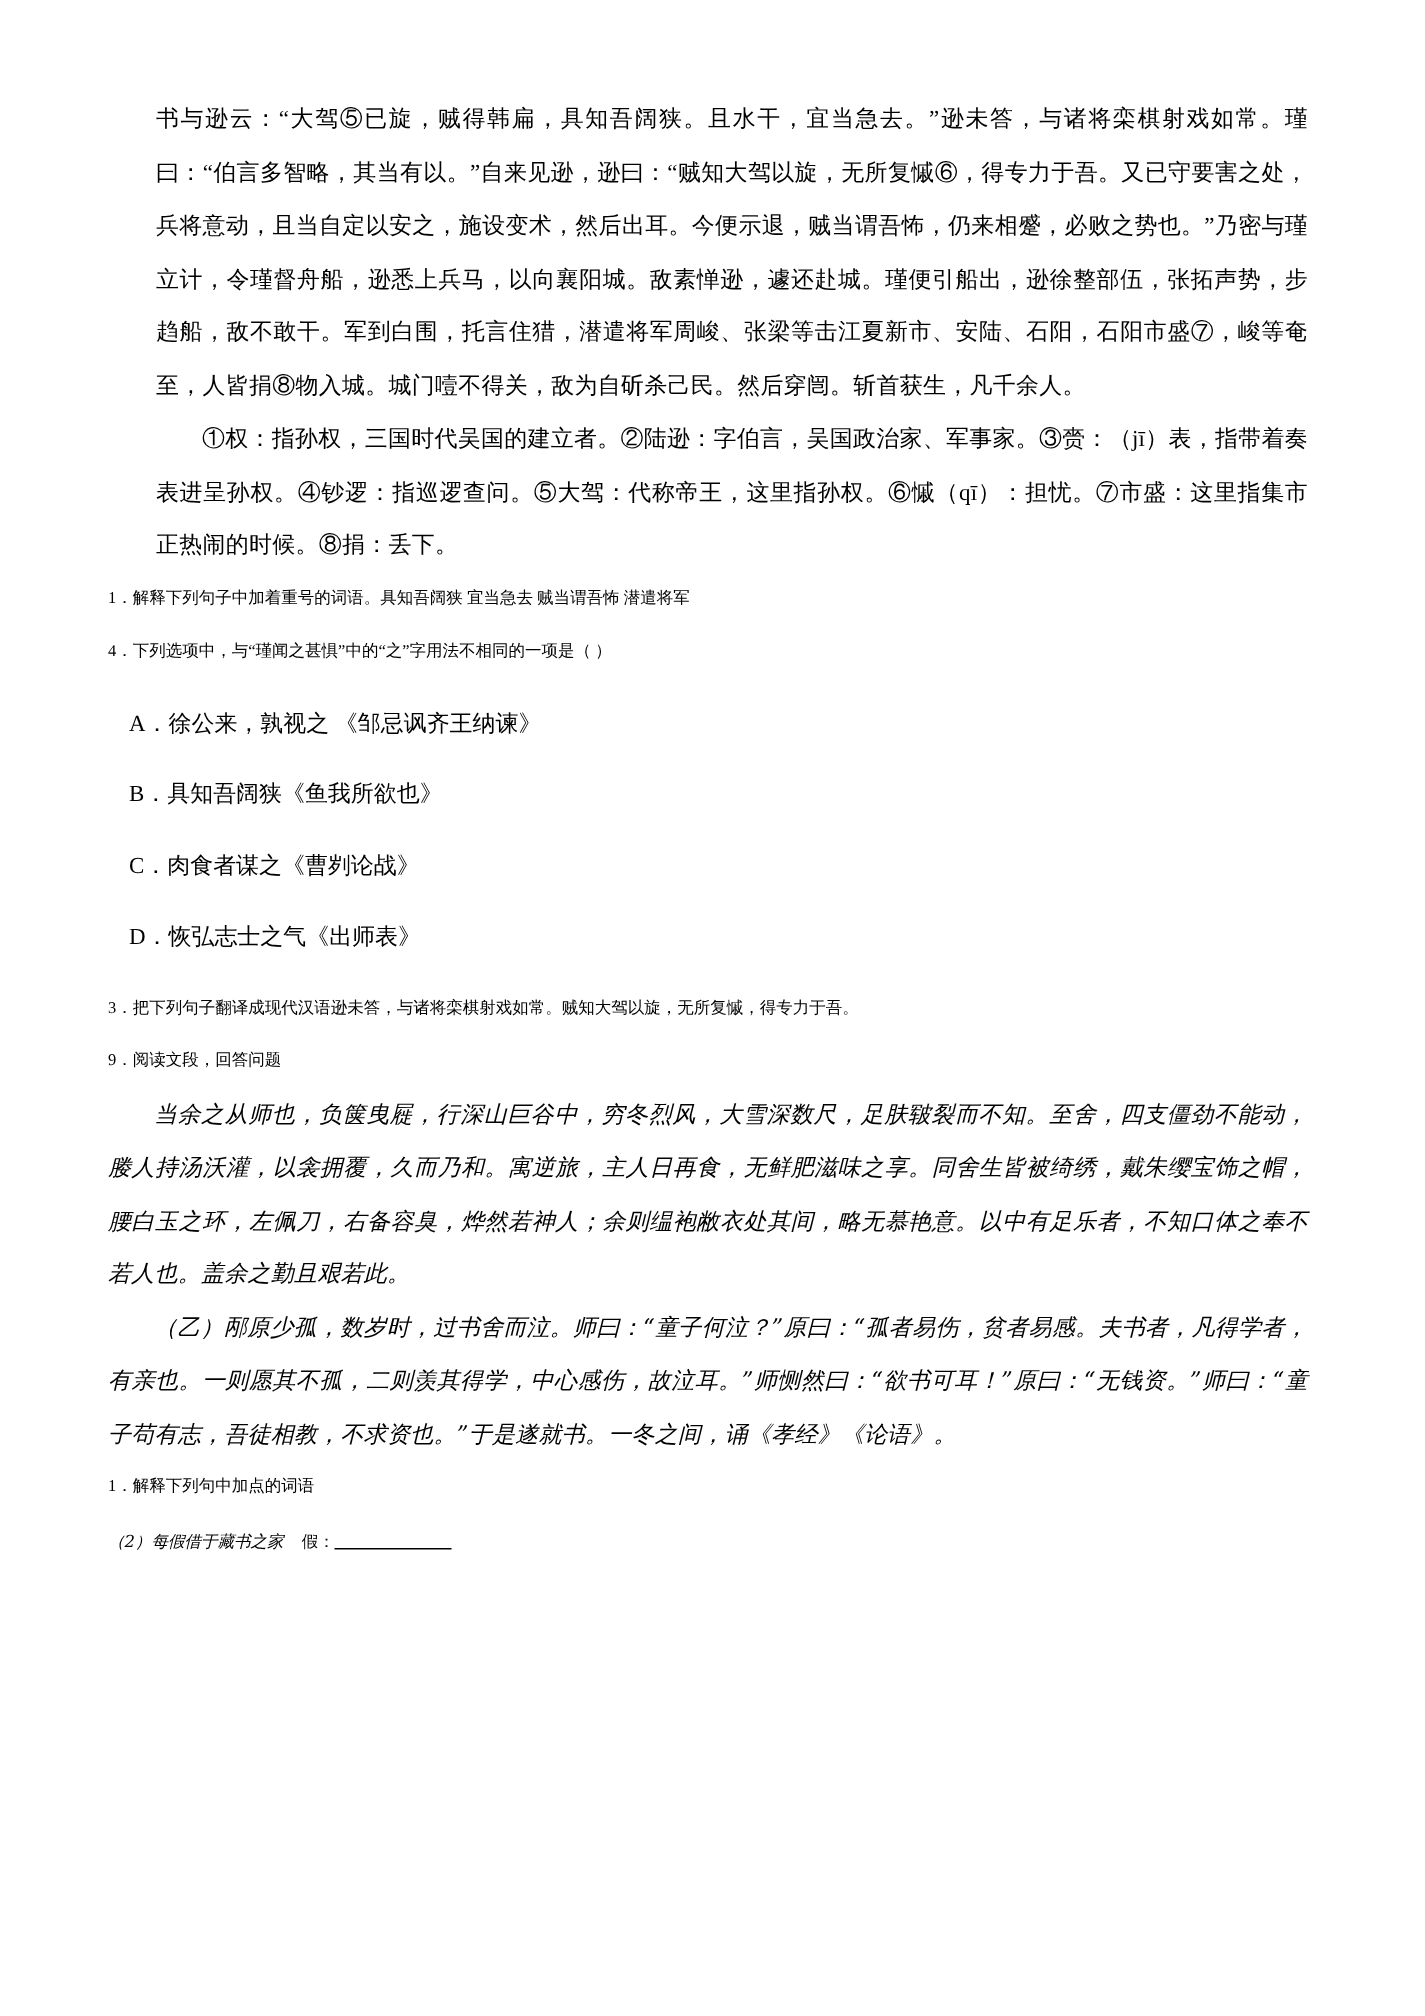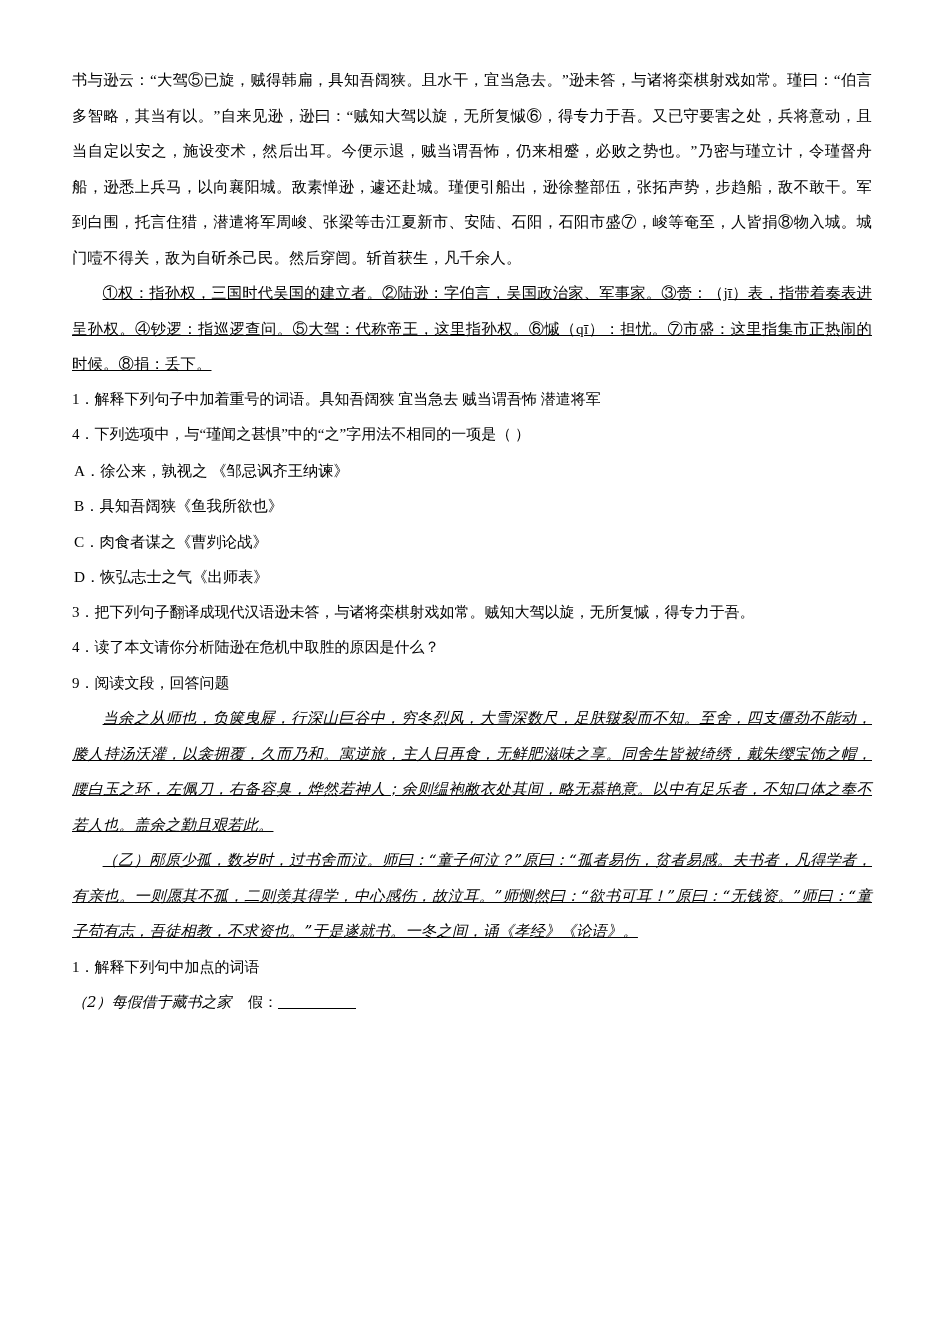--- a/index.html
+++ b/index.html
@@ -24,37 +24,37 @@
   .para {
     font-size: 15.3px;
     line-height: 35.5px;
     text-align: justify;
     text-justify: inter-ideograph;
     margin: 0;
     letter-spacing: 0.2px;
   }
   .indent2 {
     text-indent: 2em;
-    text-decoration: underline;
   }
   .body-serif {
     font-family: "Liberation Serif", "DejaVu Serif", serif;
+    margin-left: 32px;
   }
   .kaiti {
     font-family: "DejaVu Serif", "Liberation Serif", serif;
     font-style: italic;
   }
   .opt {
     font-size: 15.3px;
     line-height: 35.5px;
-    margin: 0;
+    margin: 12px;
     padding-left: 2px;
   }
   .q {
-    font-size: 15px;
+    font-size: 11px;
     line-height: 35.5px;
     margin: 0;
     text-align: justify;
   }
   .blank-line {
     display: inline-block;
     border-bottom: 1px solid #000;
     width: 78px;
     vertical-align: -2px;
   }
@@ -74,21 +74,20 @@
 
   <p class="q body-serif">1．解释下列句子中加着重号的词语。具知吾阔狭 宜当急去 贼当谓吾怖 潜遣将军</p>
   <p class="q body-serif">4．下列选项中，与“瑾闻之甚惧”中的“之”字用法不相同的一项是（  ）</p>
 
   <p class="opt body-serif">A．徐公来，孰视之 《邹忌讽齐王纳谏》</p>
   <p class="opt body-serif">B．具知吾阔狭《鱼我所欲也》</p>
   <p class="opt body-serif">C．肉食者谋之《曹刿论战》</p>
   <p class="opt body-serif">D．恢弘志士之气《出师表》</p>
 
   <p class="q body-serif">3．把下列句子翻译成现代汉语逊未答，与诸将栾棋射戏如常。贼知大驾以旋，无所复慽，得专力于吾。</p>
-  <p class="q body-serif">4．读了本文请你分析陆逊在危机中取胜的原因是什么？</p>
 
   <p class="q body-serif">9．阅读文段，回答问题</p>
 
   <p class="para kaiti indent2">当余之从师也，负箧曳屣，行深山巨谷中，穷冬烈风，大雪深数尺，足肤皲裂而不知。至舍，四支僵劲不能动，媵人持汤沃灌，以衾拥覆，久而乃和。寓逆旅，主人日再食，无鲜肥滋味之享。同舍生皆被绮绣，戴朱缨宝饰之帽，腰白玉之环，左佩刀，右备容臭，烨然若神人；余则缊袍敝衣处其间，略无慕艳意。以中有足乐者，不知口体之奉不若人也。盖余之勤且艰若此。</p>
   <p class="para kaiti indent2">（乙）邴原少孤，数岁时，过书舍而泣。师曰：“童子何泣？”原曰：“孤者易伤，贫者易感。夫书者，凡得学者，有亲也。一则愿其不孤，二则羡其得学，中心感伤，故泣耳。”师恻然曰：“欲书可耳！”原曰：“无钱资。”师曰：“童子苟有志，吾徒相教，不求资也。”于是遂就书。一冬之间，诵《孝经》《论语》。</p>
 
   <p class="q body-serif">1．解释下列句中加点的词语</p>
   <p class="q body-serif">
     <span class="kaiti">（2）每假借于藏书之家</span><span class="sp"></span><span>假：</span><span class="blank-line"></span>
   </p>

